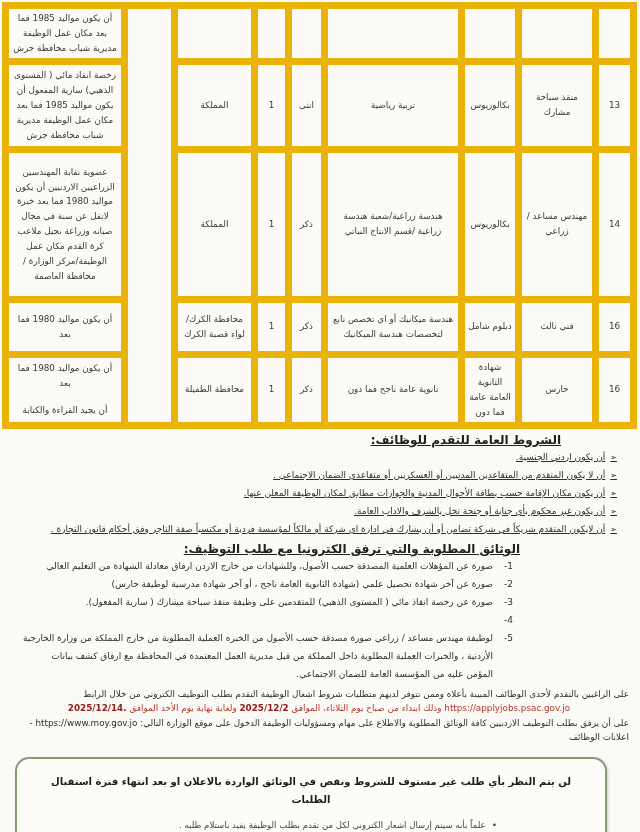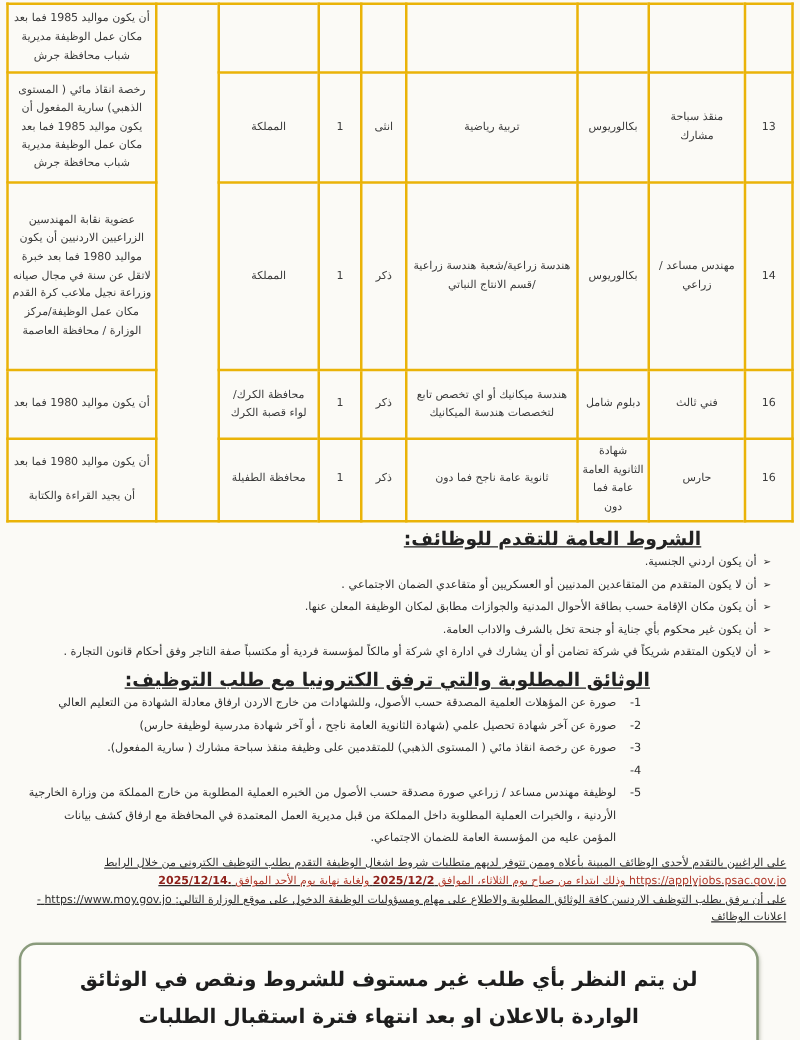--- a/index.html
+++ b/index.html
@@ -11,21 +11,21 @@
     direction:rtl;
   }
   .page{width:634px;margin:0 auto;padding-top:2px;}
 
   
   table.jobs{
     border-collapse:collapse;table-layout:fixed;
     width:628px;margin:0 auto;
   }
   table.jobs td{
-    border:2px solid #eab308;
+    border:7px solid #eab308;
     font-size:8.8px;line-height:1.7;
     text-align:center;vertical-align:middle;
     padding:2px 3px;color:#3a3a3a;
     overflow:hidden;
   }
   td.cond{
     text-align:right;font-size:8.6px;line-height:2.05;
     padding:3px 6px;vertical-align:middle;
   }
   td.tall{line-height:2.3;}
@@ -33,50 +33,50 @@
   tr.r-carry{height:55px;}
   tr.r-13{height:88px;}
   tr.r-14{height:150px;}
   tr.r-15{height:55px;}
   tr.r-16{height:55px;}
   .cond-gap{margin-top:12px;}
 
   
   .sec{margin:4px 6px 0 6px;font-size:9px;}
   .h-underline{
-    font-weight:bold;text-decoration:underline;font-size:15px;
+    font-weight:bold;text-decoration:underline;font-size:12px;
     color:#222;margin:3px 70px 1px 0;
   }
   .h-docs{margin-right:111px;}
   .cond-list{margin:1px 14px 0 0;}
-  .cond-list .li{line-height:2.0;white-space:nowrap;}
+  .cond-list .li{line-height:2.0;white-space:nowrap;text-decoration:underline;}
   .cond-list .arrow{font-size:8px;margin-left:5px;color:#222;}
   .doc-list{margin:1px 118px 0 0;}
   .doc-list .li{line-height:2.0;display:flex;}
   .doc-list .num{width:20px;flex:0 0 auto;}
   .doc-list .txt{padding-left:14px;}
 
-  .apply{margin:4px 8px 0 6px;font-size:8.8px;text-decoration:underline;}
+  .apply{margin:4px 8px 0 6px;font-size:8.8px;}
   .apply .ln{line-height:1.65;}
-  .red{color:#b23a2c;}
+  .red{color:#b23a2c;text-align:center;}
   .red .date{color:#8f211b;font-weight:bold;}
   .link{text-decoration:none;color:inherit;}
   .ltr{direction:ltr;unicode-bidi:isolate;}
 
   
   .notice{
     margin:12px 30px 0 12px;
     border:2px solid #8a9b7c;
     border-radius:14px;
     box-shadow:1px 2px 3px rgba(90,100,70,.35);
     background:#fdfcf9;
     padding:14px 18px 20px 18px;
   }
   .notice .title{
-    font-weight:bold;font-size:16px;color:#1d1d1d;
+    font-weight:bold;font-size:10px;color:#1d1d1d;
     text-align:center;line-height:1.8;
   }
   .notice .bullets{margin:8px 90px 0 0;font-size:8.6px;color:#444;}
   .notice .b-li{line-height:1.9;}
   .notice .dot{margin-left:6px;font-size:9px;}
 </style>
 </head>
 <body>
 
 <div class="page">

